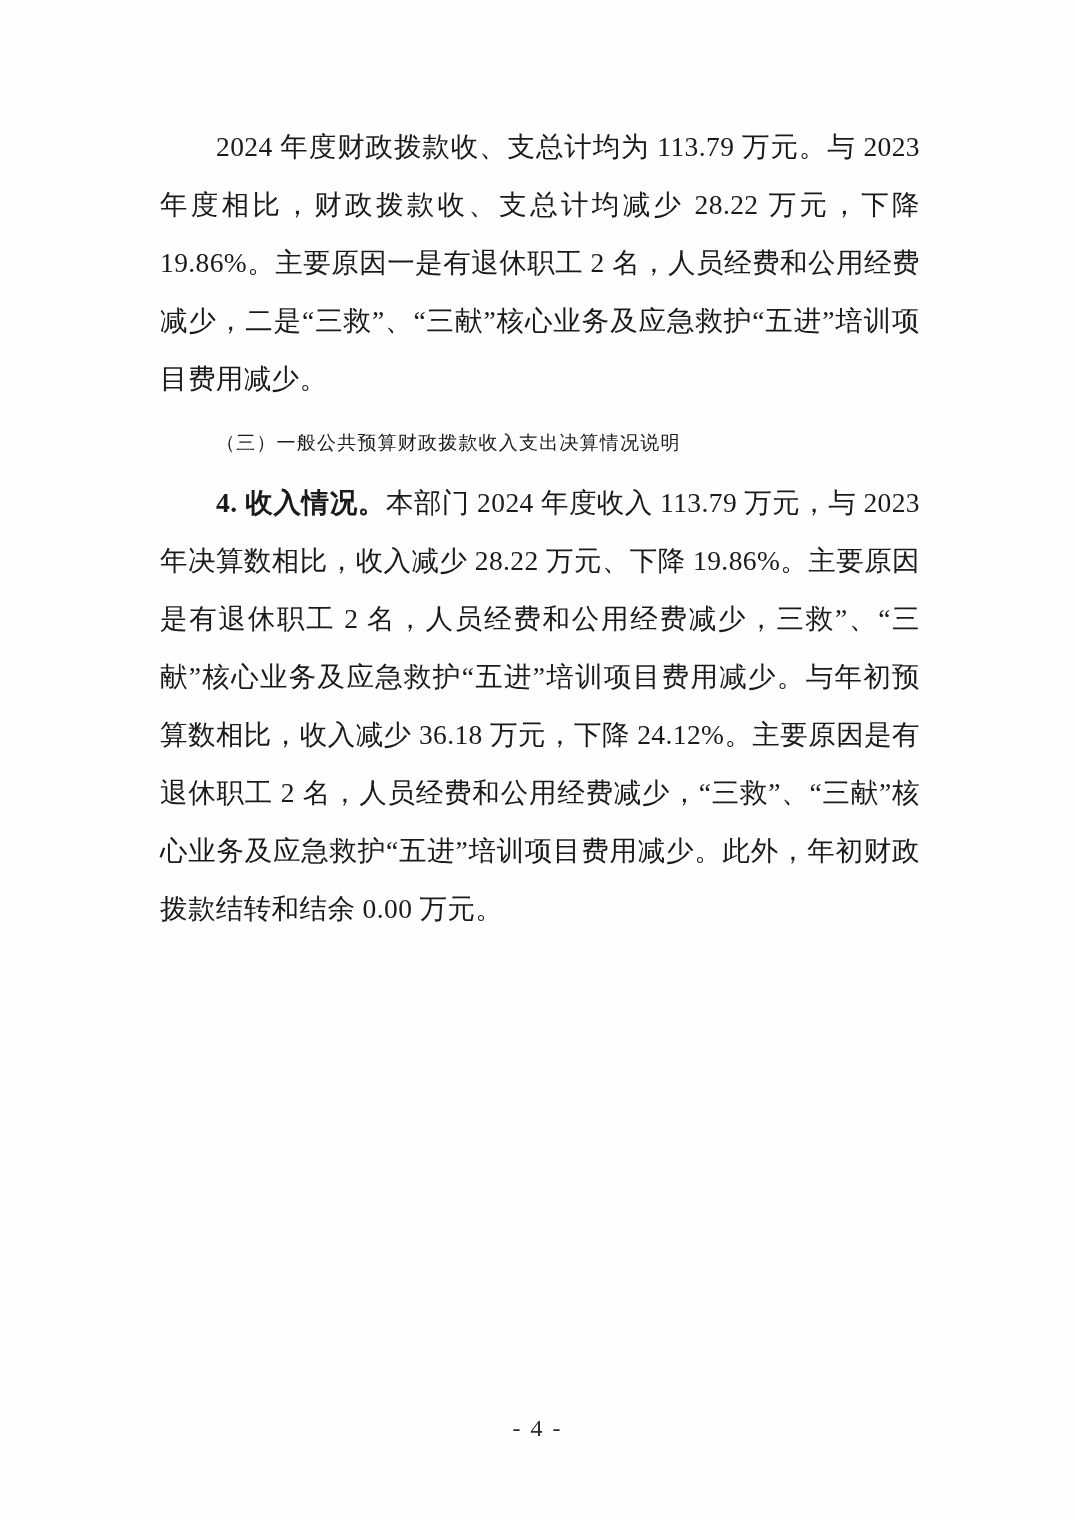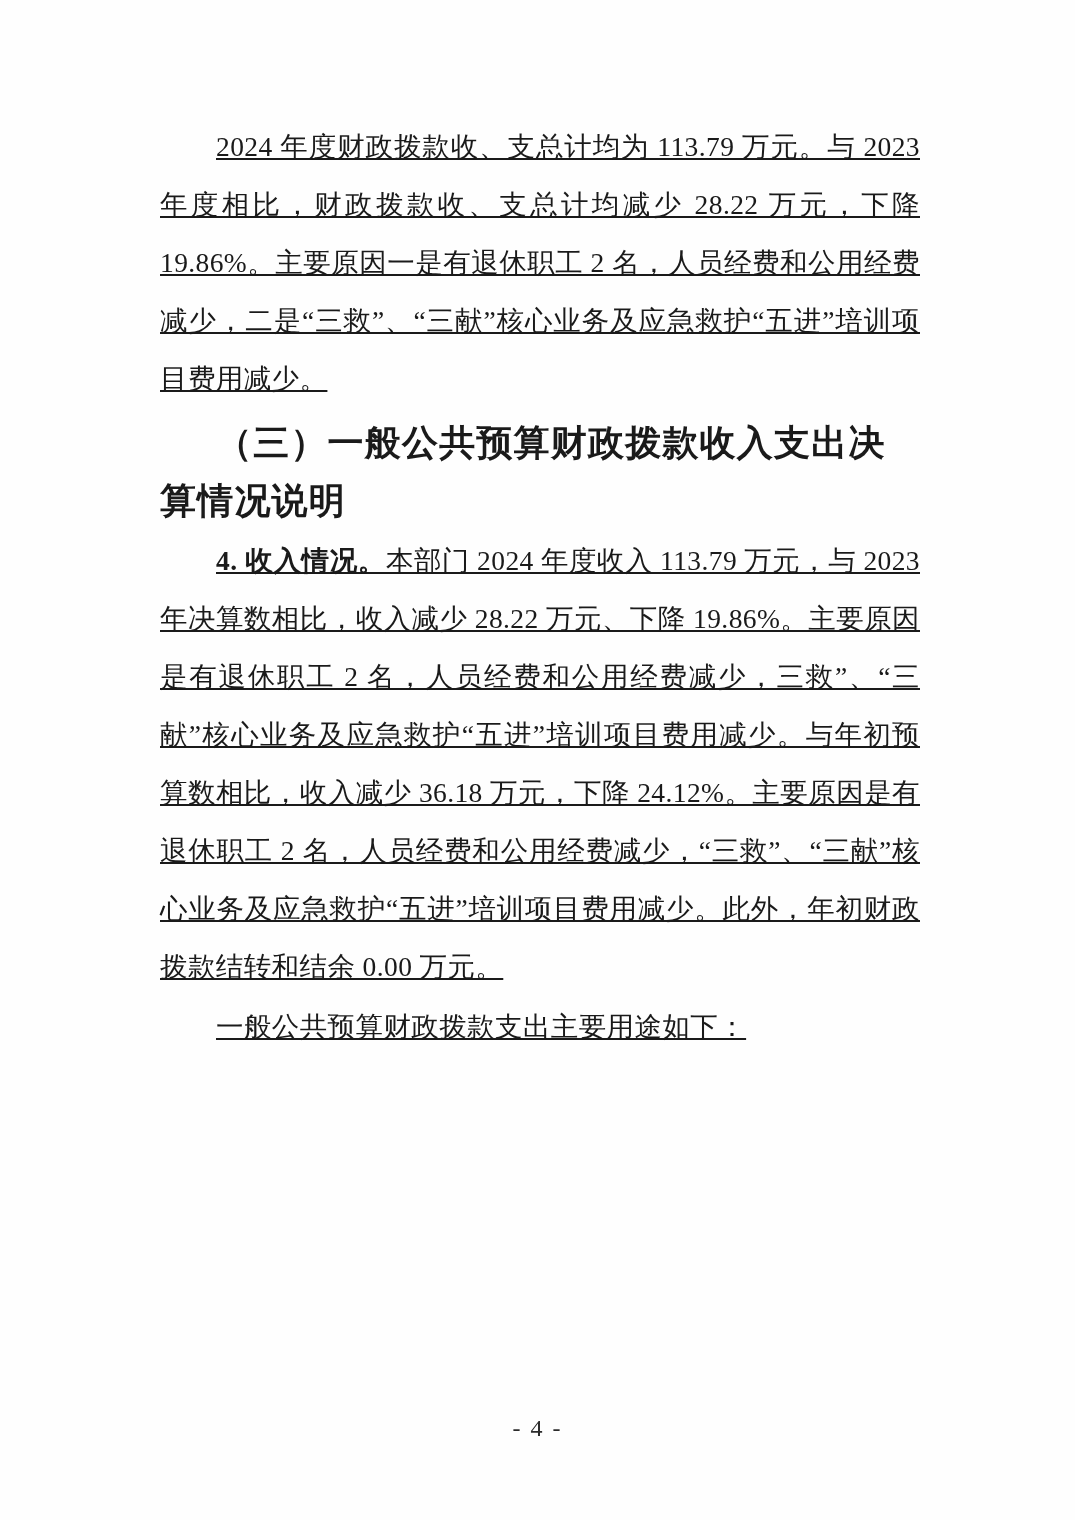--- a/index.html
+++ b/index.html
@@ -22,30 +22,29 @@
     top: 118px;
     width: 760px;
   }
   p.para {
     margin: 0 0 2px 0;
     font-size: 27.5px;
     line-height: 58px;
     text-align: justify;
     text-justify: inter-ideograph;
     letter-spacing: 0.4px;
-    text-decoration: underline;
   }
   p.para.indent {
     text-indent: 56px;
   }
   .heading {
     margin: 6px 0 2px 0;
-    font-size: 36px;
+    font-size: 19px;
     line-height: 58px;
-    font-weight: bold;
+    font-weight: normal;
     text-indent: 56px;
     letter-spacing: 1.2px;
   }
   .runin {
     font-weight: bold;
     letter-spacing: 0.6px;
   }
   .footer {
     position: absolute;
     left: 0;
@@ -64,18 +63,17 @@
 <div class="page">
   <div class="content">
 
     <p class="para indent">2024 年度财政拨款收、支总计均为 113.79 万元。与 2023 年度相比，财政拨款收、支总计均减少 28.22 万元，下降 19.86%。主要原因一是有退休职工 2 名，人员经费和公用经费减少，二是“三救”、“三献”核心业务及应急救护“五进”培训项目费用减少。</p>
 
     <div class="heading">（三）一般公共预算财政拨款收入支出决算情况说明</div>
 
     <p class="para indent"><span class="runin">4. 收入情况。</span><span>本部门 2024 年度收入 113.79 万元，与 2023 年决算数相比，收入减少 28.22 万元、下降 19.86%。主要原因是有退休职工 2 名，人员经费和公用经费减少，三救”、“三献”核心业务及应急救护“五进”培训项目费用减少。与年初预算数相比，收入减少 36.18 万元，下降 24.12%。主要原因是有退休职工 2 名，人员经费和公用经费减少，“三救”、“三献”核心业务及应急救护“五进”培训项目费用减少。此外，年初财政拨款结转和结余 0.00 万元。</span></p>
 
 
-    <p class="para indent">一般公共预算财政拨款支出主要用途如下：</p>
 
   </div>
 
   <div class="footer">- 4 -</div>
 </div>
 
 </body></html>

